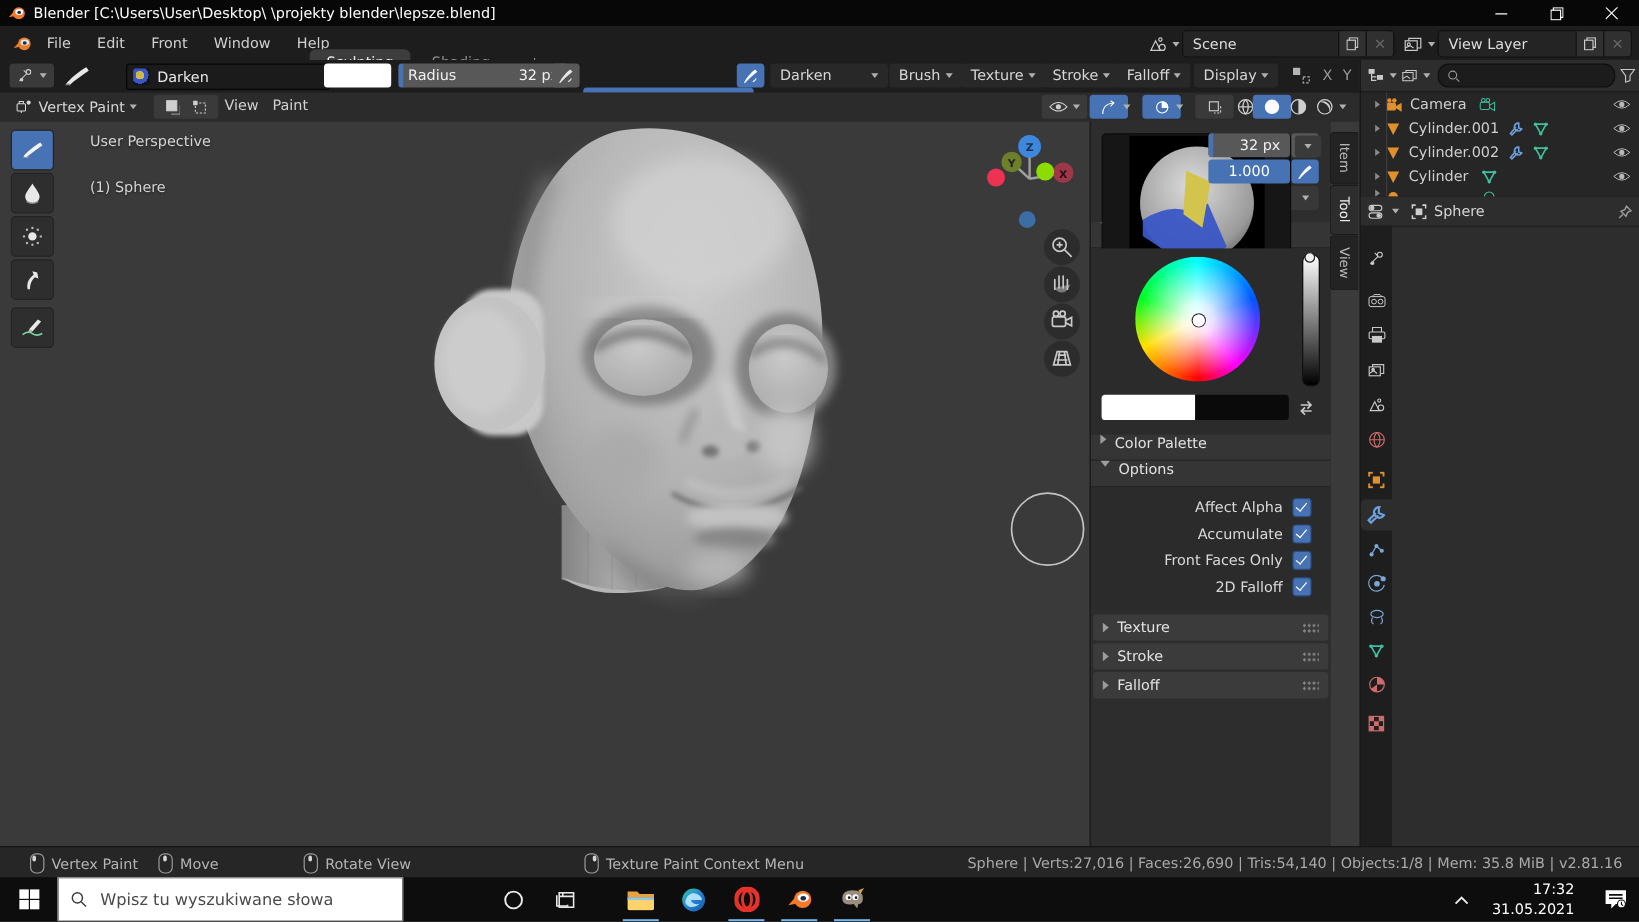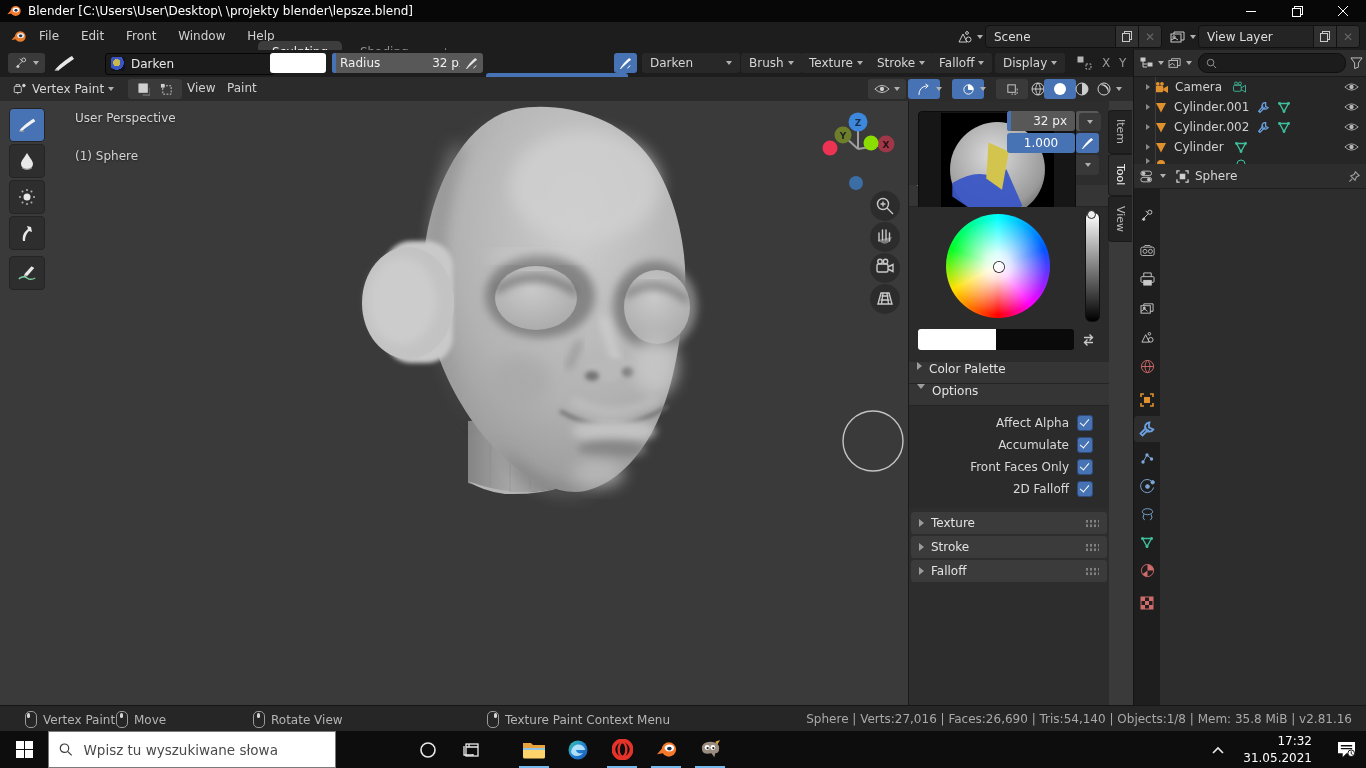--- a/index.html
+++ b/index.html
@@ -897,21 +897,21 @@
         </div>
     </div>
 
   </div>
 
   <div class="abs statusbar">
     <span class="abs flex" style="left:25px;top:5px">
         <span class="mouse l"></span>
         <span>Vertex Paint</span>
       </span>
-    <span class="abs flex" style="left:116px;top:5px">
+    <span class="abs flex" style="left:132px;top:5px">
         <span class="mouse m"></span>
         <span>Move</span>
       </span>
     <span class="abs flex" style="left:253px;top:5px">
         <span class="mouse m"></span>
         <span>Rotate View</span>
       </span>
     <span class="abs flex" style="left:487px;top:5px">
         <span class="mouse r"></span>
         <span>Texture Paint Context Menu</span>

